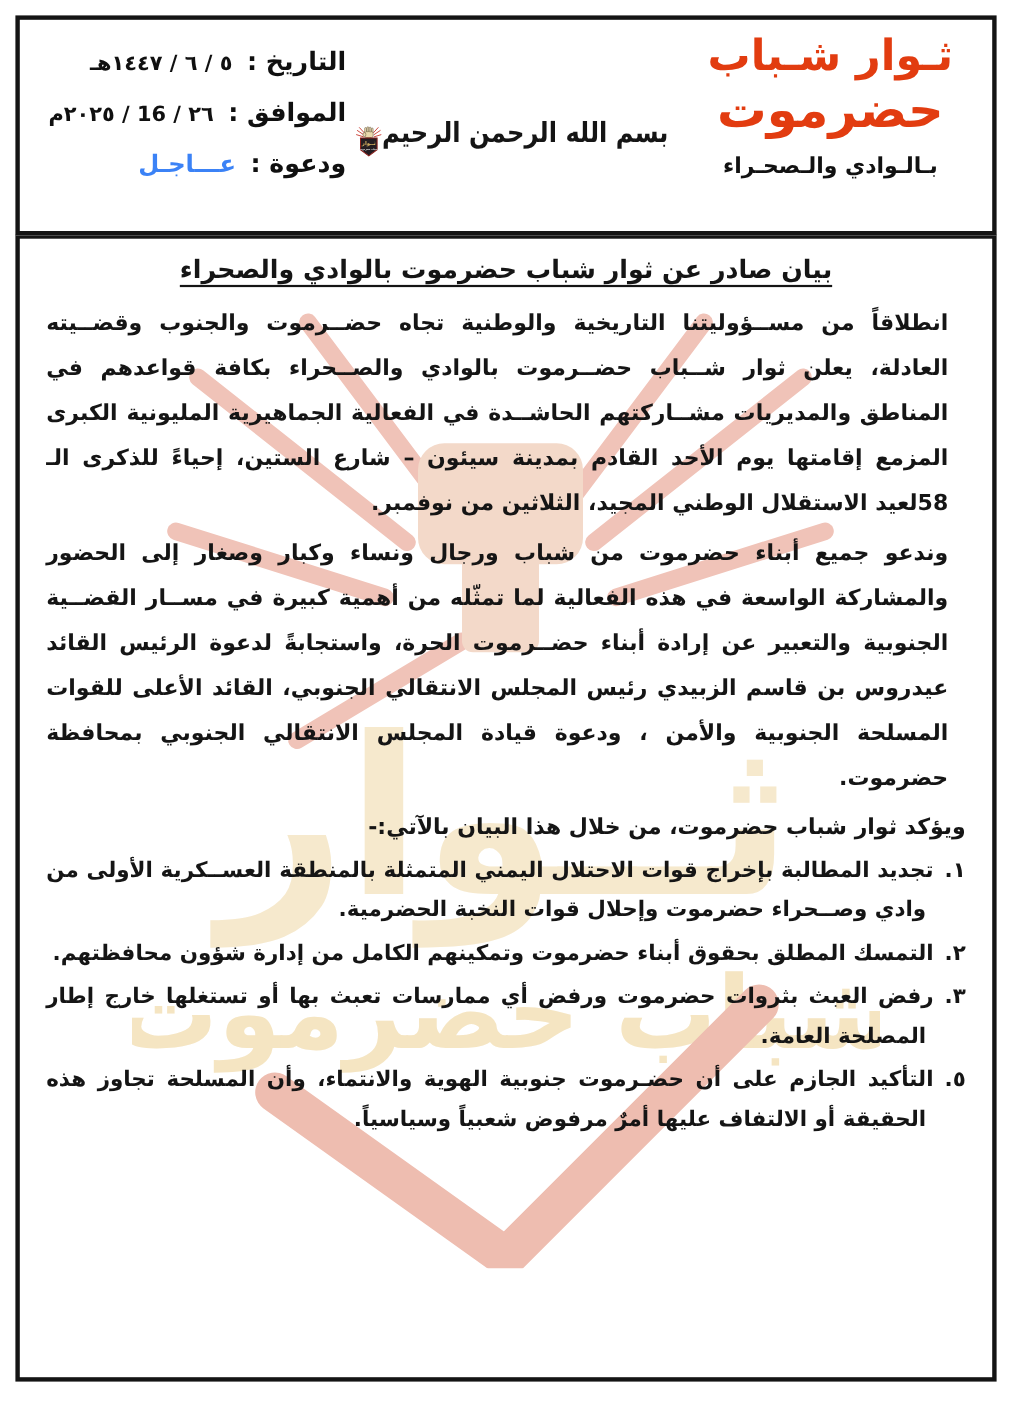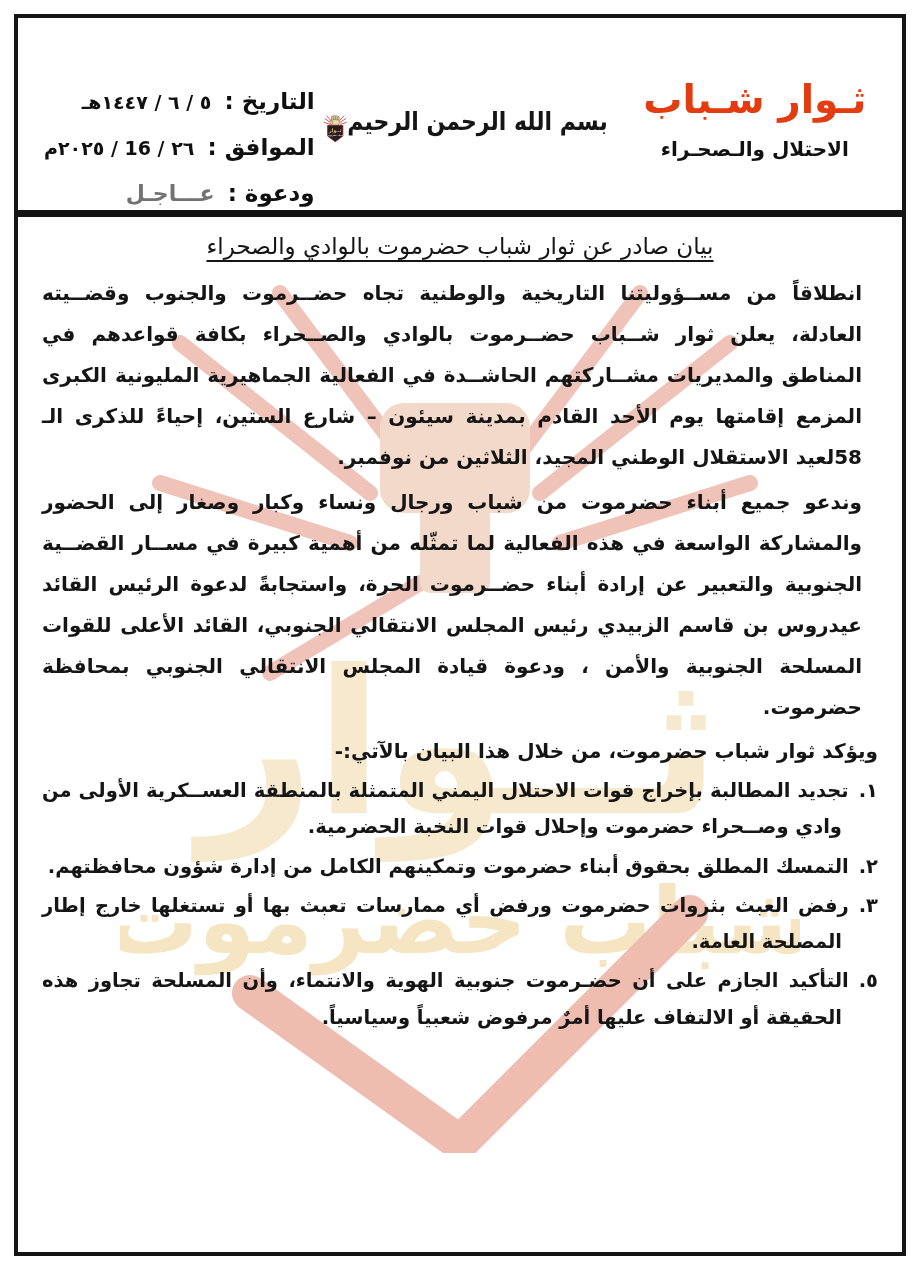--- a/index.html
+++ b/index.html
@@ -5,56 +5,57 @@
   html,body{margin:0;padding:0;background:#ffffff;}
   body{width:920px;height:1280px;position:relative;overflow:hidden;
        font-family:"DejaVu Sans","Liberation Sans",sans-serif;color:#151515;}
   .page{position:absolute;inset:0;background:#ffffff;}
 
   
   .header-box{position:absolute;top:14px;left:14px;right:14px;height:192px;
               border:4px solid #141414;background:#fff;display:flex;flex-direction:row;
               overflow:visible;z-index:3;}
   .brand-col{width:300px;padding-top:12px;text-align:center;}
-  .brand-l1{font-size:39px;font-weight:700;color:#e23c10;line-height:1.15;margin-top:48px;}
+  .brand-l1{font-size:39px;font-weight:700;color:#e23c10;line-height:1.15;}
   .brand-l2{font-size:45px;font-weight:700;color:#e23c10;line-height:1.1;}
   .brand-sub{font-size:20px;font-weight:700;color:#111;margin-top:14px;}
   .center-col{width:285px;display:flex;flex-direction:row;align-items:center;}
   .bismillah{font-size:22px;font-weight:700;margin-top:14px;transform:scaleY(1.15);white-space:nowrap;}
   .logo-main{margin-top:0px;margin-bottom:-28px;}
-  .dates-col{flex:1;padding:26px 8px 0 26px;display:flex;flex-direction:column;gap:20px;margin-top:44px;}
+  .dates-col{flex:1;padding:26px 8px 0 26px;display:flex;flex-direction:column;gap:20px;}
   .field-row{white-space:nowrap;}
   .field-label{font-size:23px;font-weight:900;color:#101010;}
   .field-value{font-size:19px;font-weight:700;color:#101010;margin-right:8px;}
-  .field-value.urgent{color:#737373;font-size:22px;}
+  .field-value.urgent{color:#3b82f6;font-size:22px;}
 
   
   .main-box{position:absolute;top:213px;left:14px;right:14px;bottom:24px;
             border:4px solid #141414;background:#fff;overflow:hidden;}
   .watermark{position:absolute;left:50%;top:47%;transform:translate(-50%,-50%);
              z-index:0;pointer-events:none;}
   .content{position:relative;z-index:1;padding:12px 24px 8px 24px;}
-  .doc-title{text-align:center;font-size:23px;font-weight:400;
+  .doc-title{text-align:center;font-size:23px;font-weight:700;
              text-decoration:underline;text-underline-offset:6px;margin:4px 0 14px 0;}
   .para{font-size:20px;font-weight:700;line-height:2.05;text-align:justify;margin:0 16px 4px 0;}
   .list-intro{font-size:20px;font-weight:700;line-height:1.9;margin:2px 0;}
   .item{font-size:19.5px;font-weight:700;line-height:1.86;text-align:justify;
         padding-right:36px;text-indent:-36px;margin:3px 0;}
   .item-num{margin-left:10px;}
 </style>
 </head>
 <body>
 
 <div class="page">
 
   <div class="header-box">
 
     <div class="brand-col">
       <div class="brand-l1">ثـوار شـباب</div>
-      <div class="brand-sub">الاحتلال والـصحـراء</div>
+      <div class="brand-l2">حضرموت</div>
+      <div class="brand-sub">بـالـوادي والـصحـراء</div>
     </div>
 
     <div class="center-col">
       <div class="bismillah">بسم الله الرحمن الرحيم</div>
       <svg class="logo-main" width="124" height="150" viewBox="0 0 130 155">
         <g stroke="#c22619" stroke-width="4" stroke-linecap="round">
           <line x1="40" y1="48" x2="10" y2="28"></line>
             <line x1="38" y1="58" x2="6" y2="48"></line>
           <line x1="42" y1="38" x2="20" y2="14"></line>
             <line x1="90" y1="48" x2="120" y2="28"></line>

